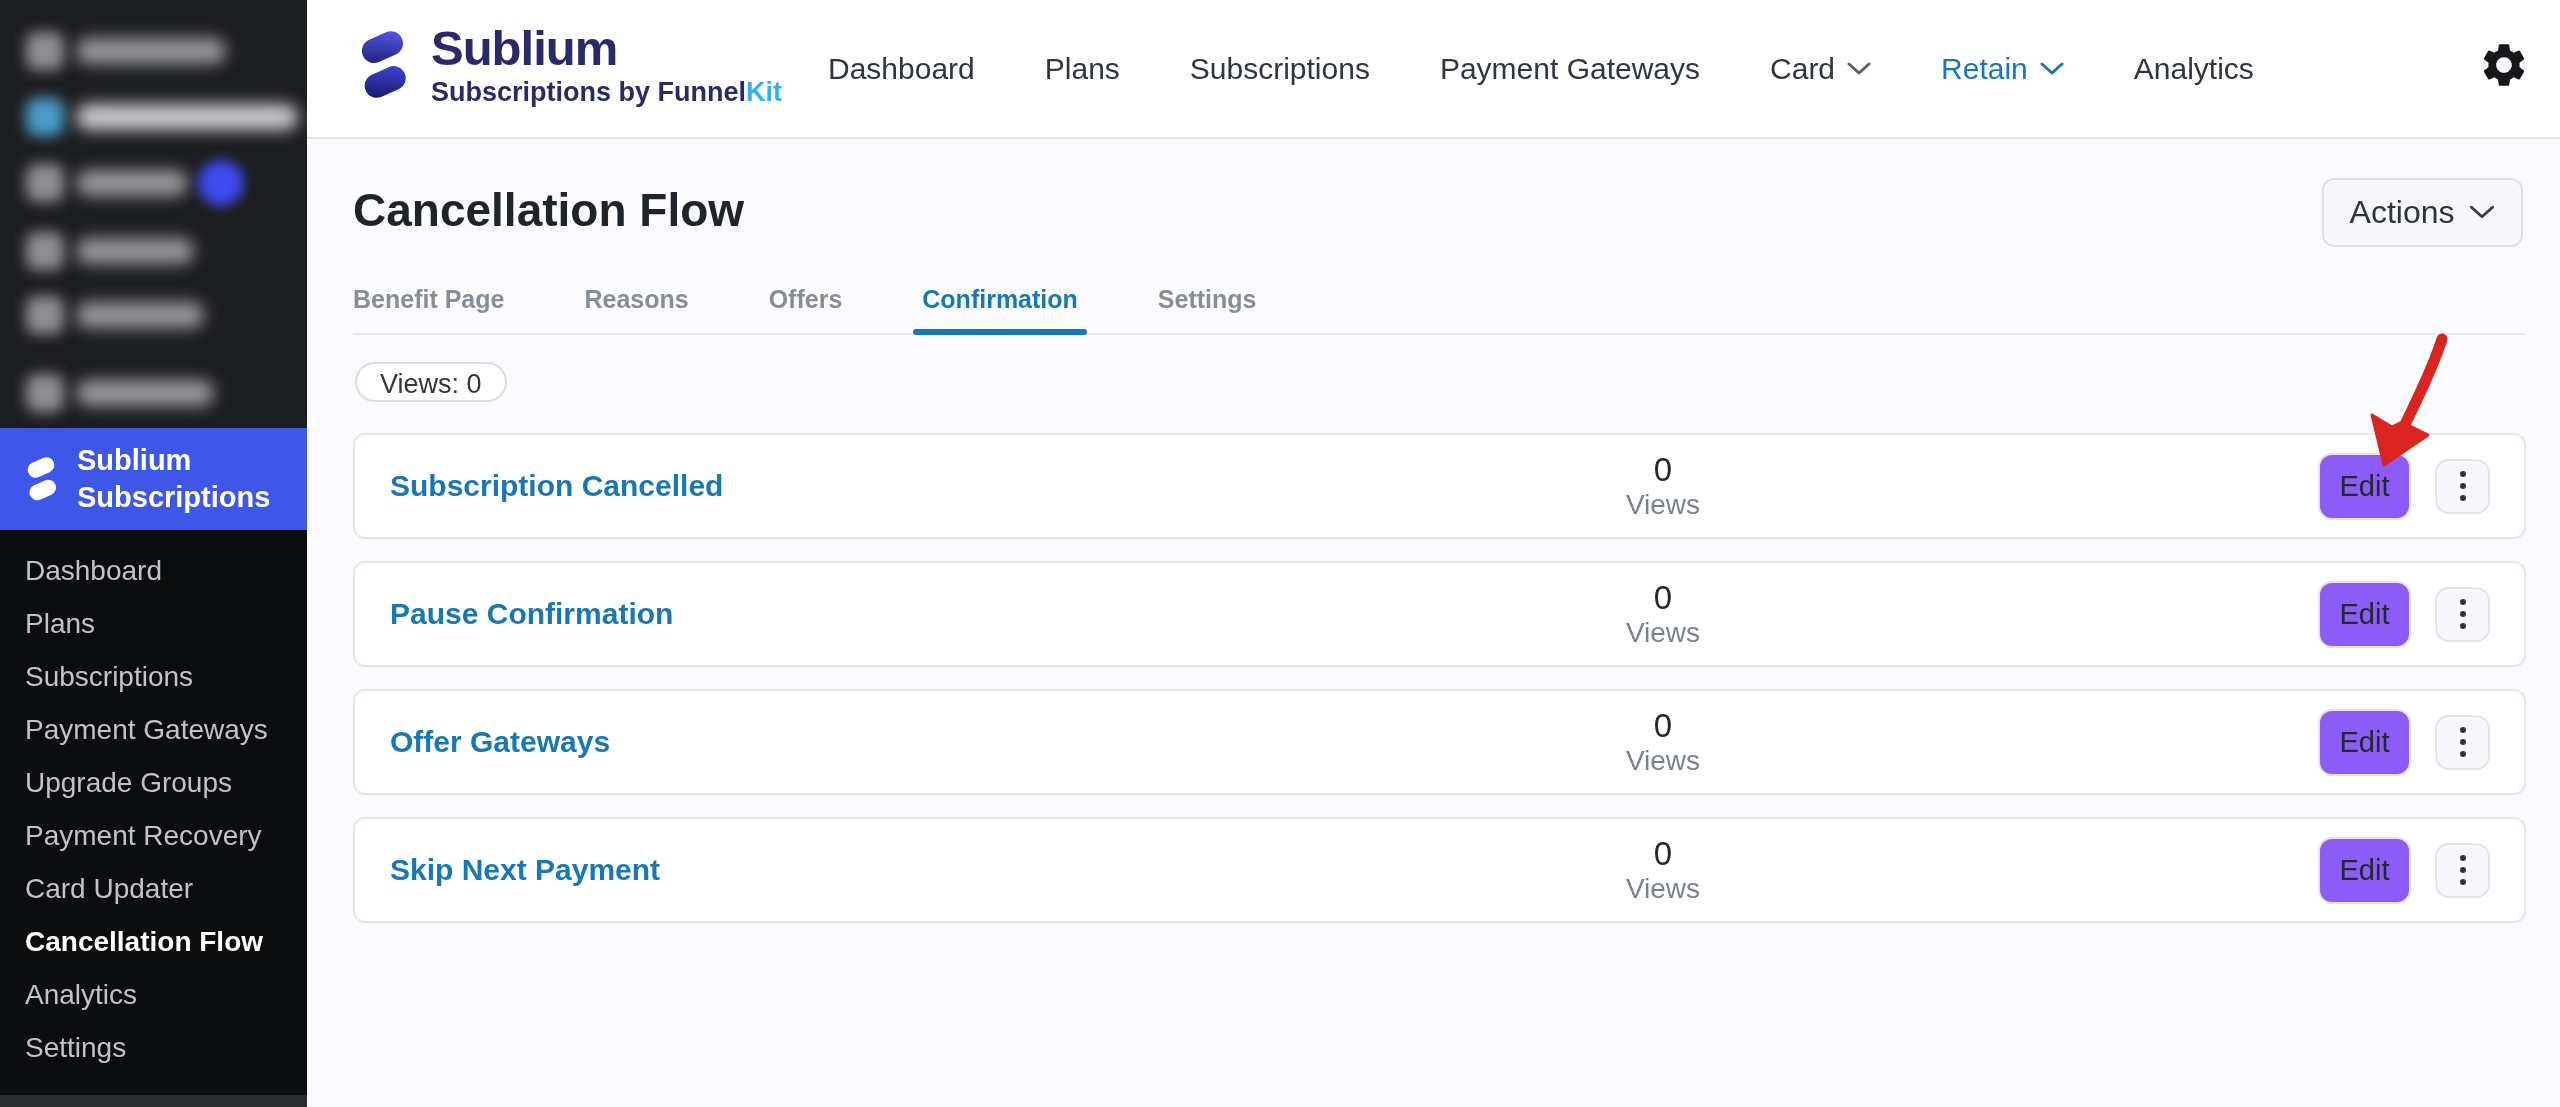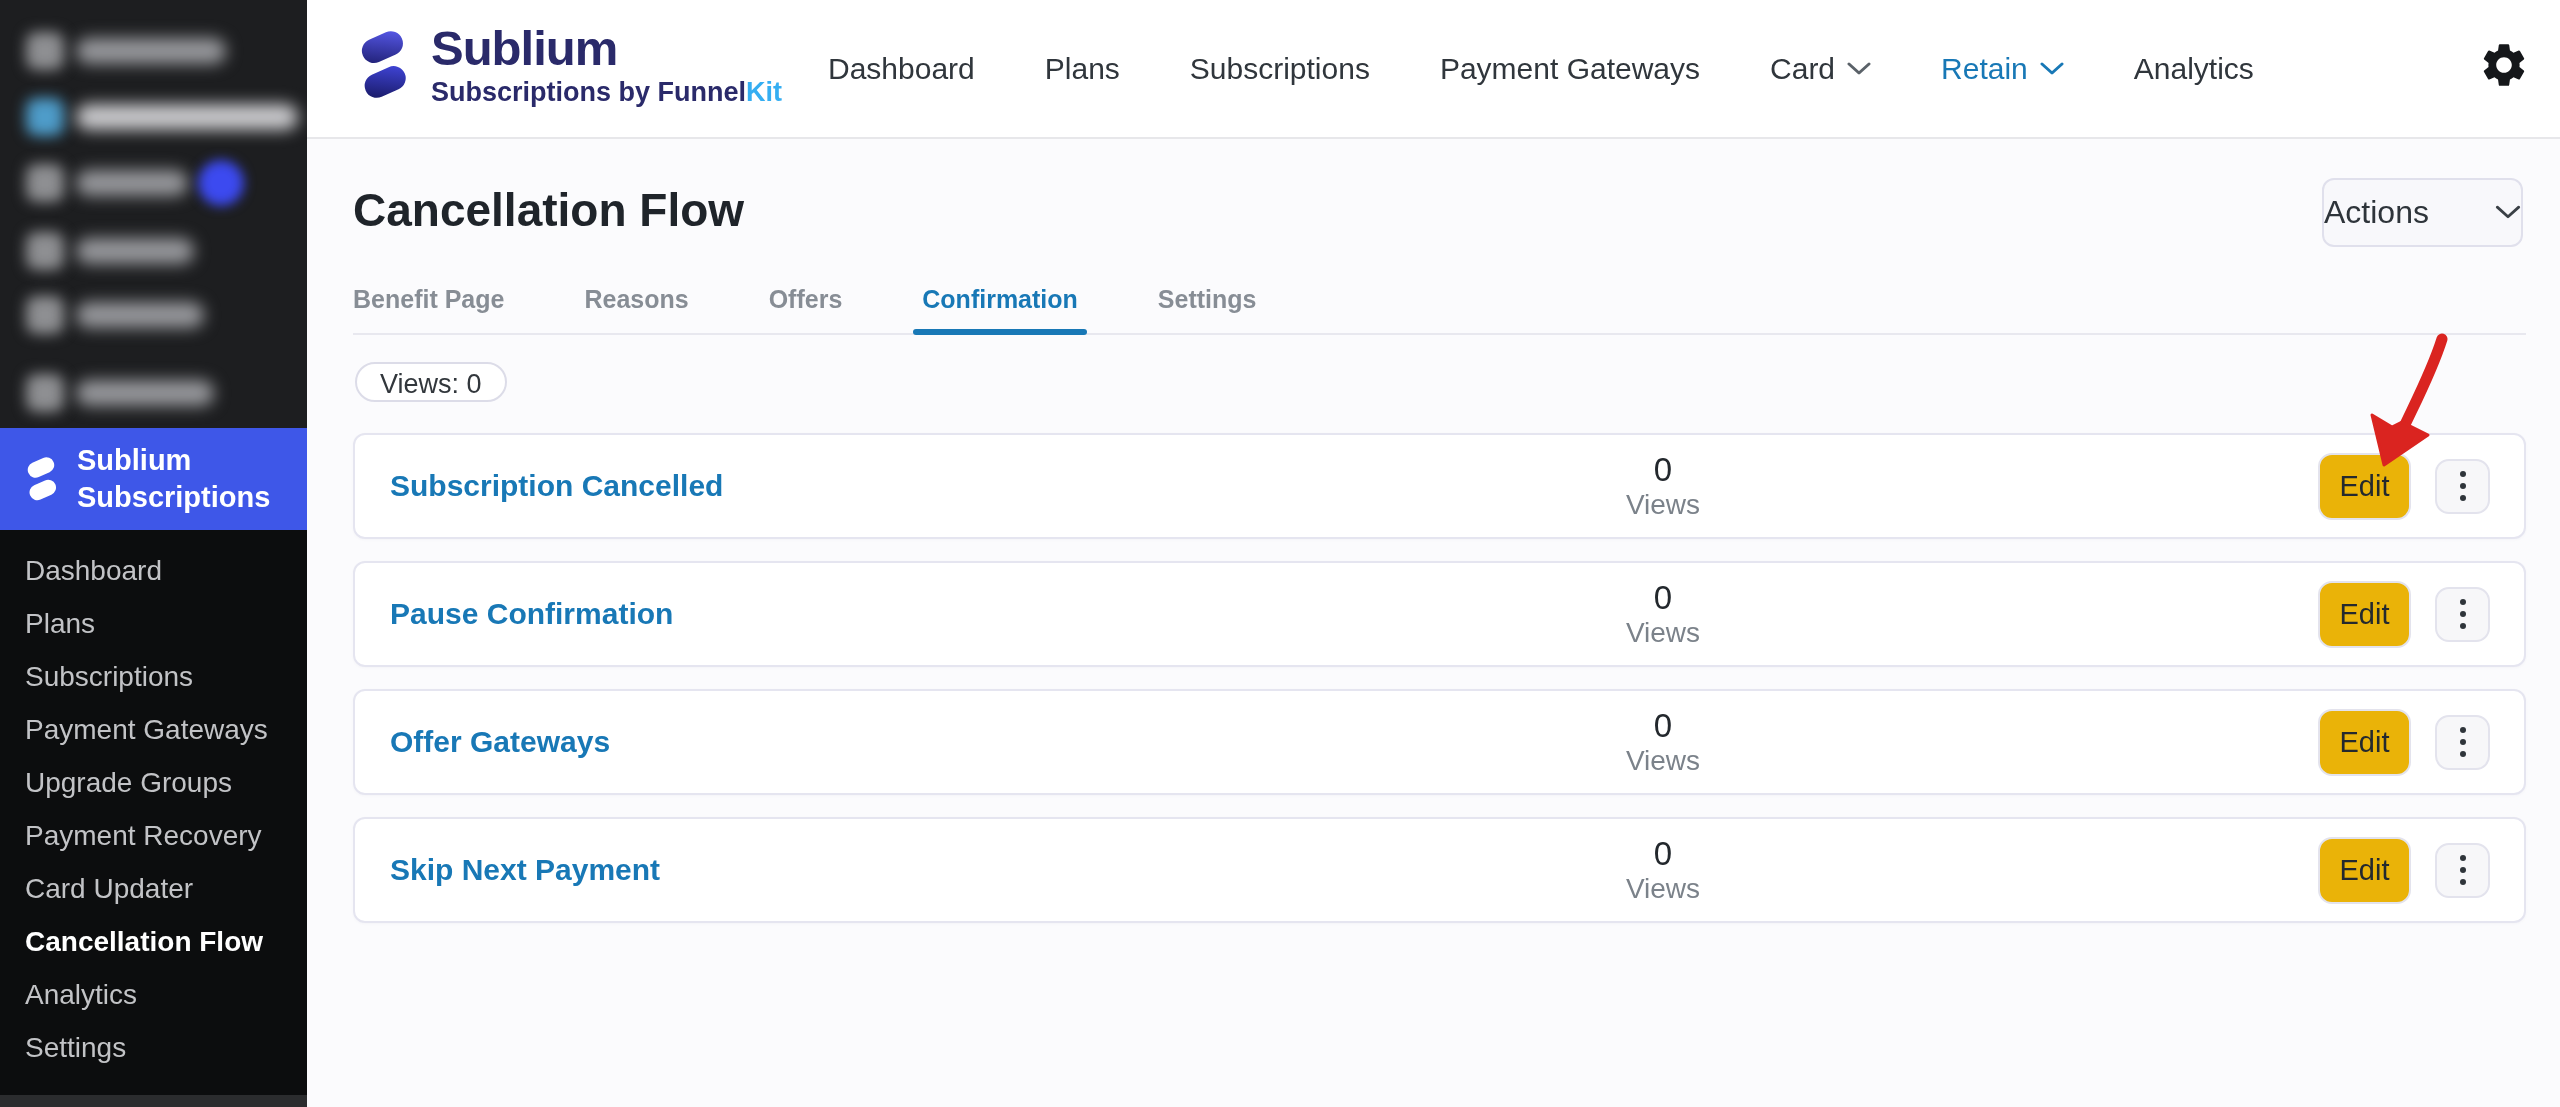--- a/index.html
+++ b/index.html
@@ -37,21 +37,21 @@
   .nav-item { font-size:30px; font-weight:500; color:#30363c; display:flex; align-items:center; gap:12px; cursor:pointer; text-decoration:none; }
   .nav-item.active { color:#1878b6; }
   .chev { display:inline-block; }
 
   .gear-btn { position:absolute; right:28px; top:38px; width:56px; height:56px; background:none; border:none; cursor:pointer; }
 
   
   .content { position:absolute; left:307px; top:139px; width:2253px; height:968px; background:#fbfbfd; }
   .page-title { position:absolute; left:46px; top:44px; font-size:46px; font-weight:700; color:#1f242a; }
   .actions-btn { position:absolute; right:37px; top:39px; width:201px; height:69px; border-radius:12px;
-                 border:2px solid #e0e0ec; background:#f8f8fb; display:flex; align-items:center; justify-content:space-between;
+                 border:2px solid #e0e0ec; background:#f8f8fb; display:flex; align-items:center; justify-content:center;
                  gap:15px; font-size:32px; color:#2e343a; cursor:pointer; font-family:inherit; }
 
   .tabs { position:absolute; left:46px; right:34px; top:146px; display:flex; gap:80px;
           border-bottom:2px solid #e8e8ef; }
   .tab { font-size:25px; font-weight:700; color:#878d95; padding-bottom:19px; position:relative; cursor:pointer; }
   .tab.active { color:#1878b6; }
   .tab.active::after { content:''; position:absolute; left:-9px; right:-9px; bottom:-2px; height:6px;
                        background:#1878b6; border-radius:3px; }
 
   .views-pill { position:absolute; left:48px; top:223px; height:40px; display:inline-flex; align-items:flex-end;
@@ -59,21 +59,21 @@
                 font-size:27px; color:#32373c; }
 
   .rows { position:absolute; left:46px; right:34px; top:294px; display:flex; flex-direction:column; gap:22px; }
   .flow-row { height:106px; background:#ffffff; border:2px solid #e5e5f0; border-radius:12px;
               display:flex; align-items:center; padding:0 34px 0 35px; box-shadow:0 1px 3px rgba(40,40,90,0.03); }
   .row-name { flex:0 0 1203px; font-size:30px; font-weight:600; color:#1878b6; cursor:pointer; text-decoration:none; }
   .row-views { width:140px; text-align:center; line-height:1.15; }
   .row-views .num { font-size:33px; color:#23282d; }
   .row-views .lbl { font-size:28px; color:#7b828a; }
   .row-spacer { flex:1; }
-  .edit-btn { width:93px; height:67px; border-radius:14px; border:2px solid #e3e3ed; background:#eab308;
+  .edit-btn { width:93px; height:67px; border-radius:14px; border:2px solid #e3e3ed; background:#8b5cf6;
               font-size:29px; color:#24292e; cursor:pointer; font-family:inherit; }
   .kebab-btn { width:55px; height:55px; margin-left:24px; border-radius:14px; border:2px solid #e3e3ed; background:#f7f7f9;
                display:flex; flex-direction:column; align-items:center; justify-content:center; gap:6px; cursor:pointer; }
   .kebab-btn .dot { width:6px; height:6px; border-radius:50%; background:#2f353b; }
 
   .arrow-annotation { position:absolute; left:2043px; top:194px; width:120px; height:145px; pointer-events:none; z-index:5; }
 </style>
 </head>
 <body>
 

